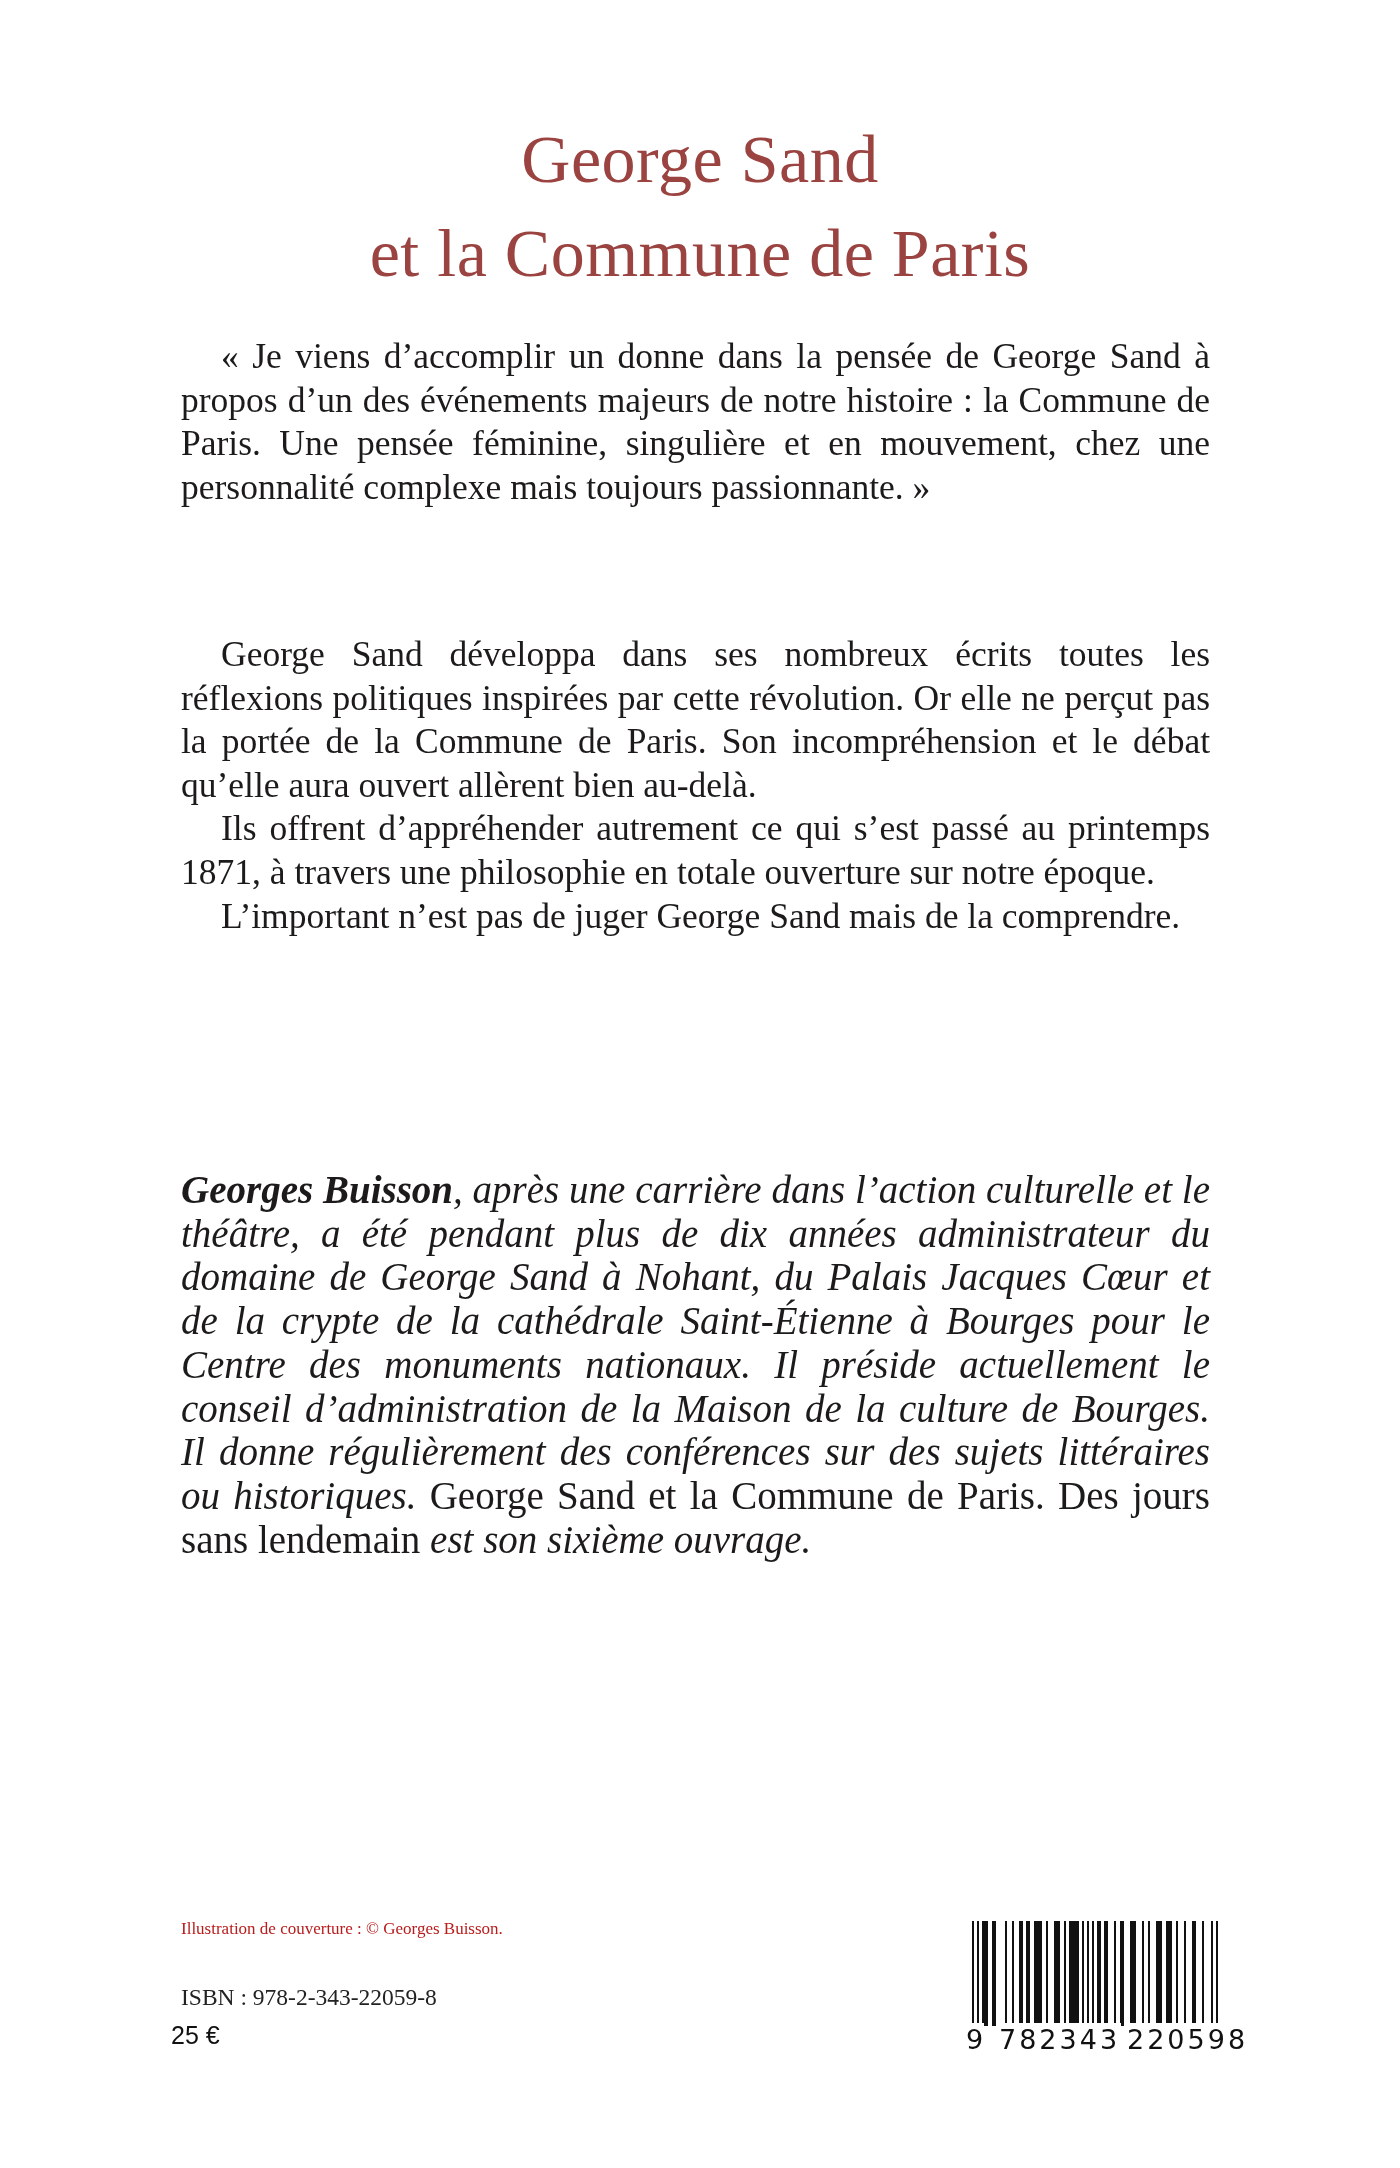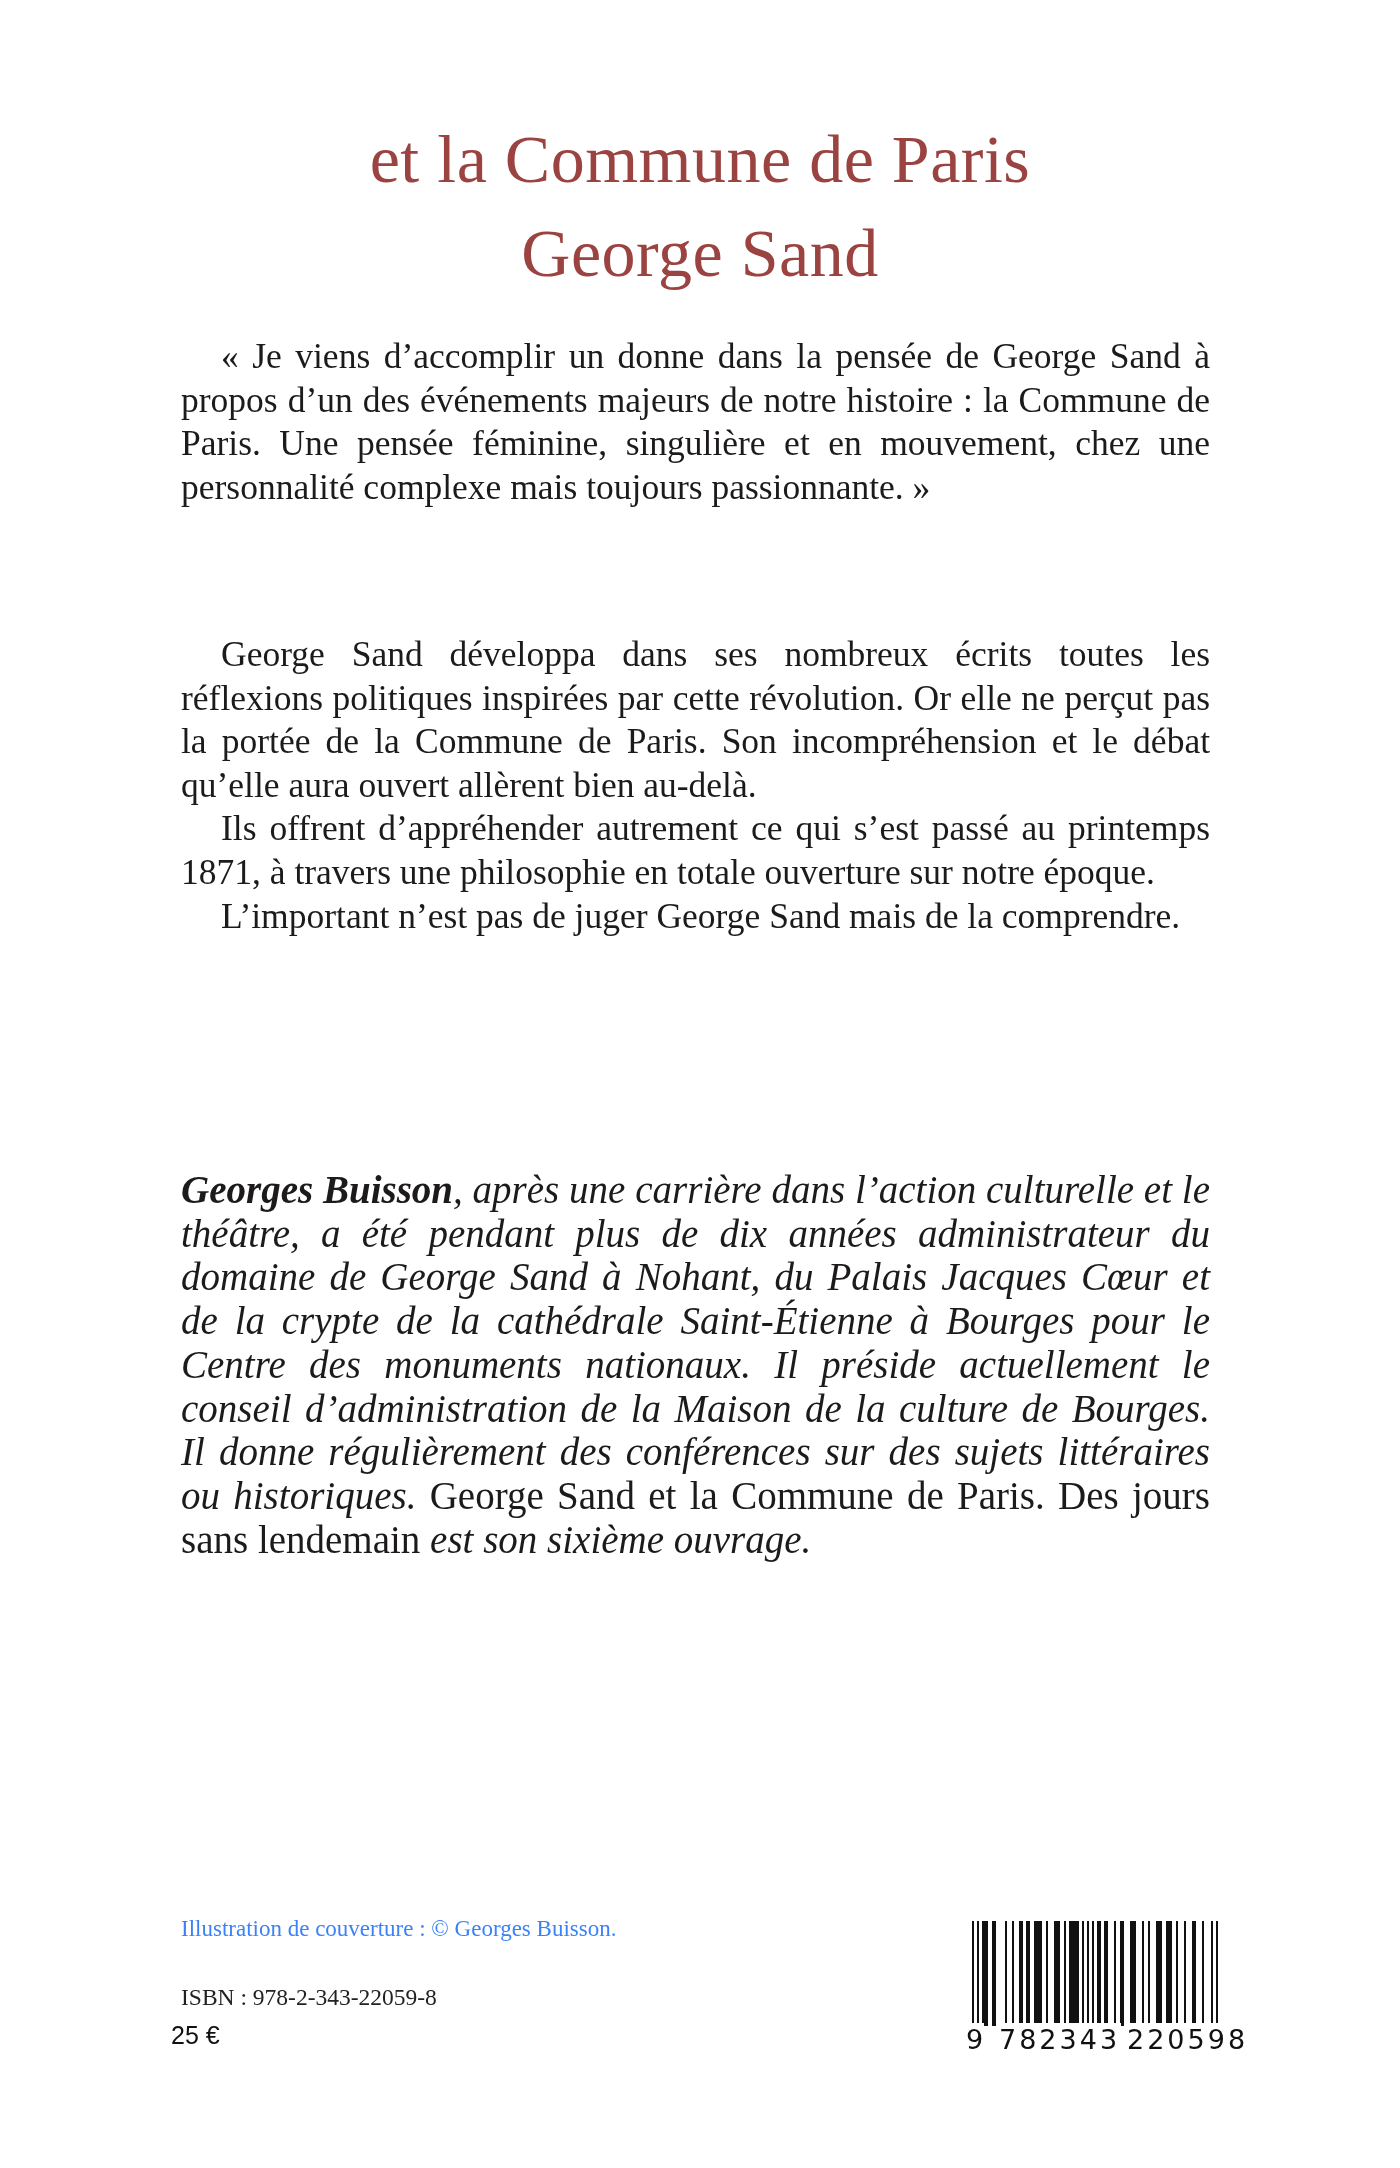--- a/index.html
+++ b/index.html
@@ -55,23 +55,23 @@
       text-align: justify;
     }
     .bio em { font-style: italic; }
     .bio strong { font-weight: bold; font-style: italic; }
     .bio .roman { font-style: normal; }
 
     .credit {
       position: absolute;
       left: 181px;
       top: 1915px;
-      font-size: 23px;
+      font-size: 17px;
       line-height: 28px;
-      color: #3b82f6;
+      color: #b91c1c;
     }
     .isbn {
       position: absolute;
       left: 181px;
       top: 1982px;
       font-size: 23.5px;
       line-height: 30px;
       color: #222;
     }
     .price {
@@ -106,22 +106,22 @@
     }
     .barcode-digits span { position: absolute; top: 0; background: #fff; padding: 0 1px; }
     .bd-lead { left: 0; }
     .bd-left { left: 33px; letter-spacing: 3px; }
     .bd-right { left: 161px; letter-spacing: 3px; }
   </style>
 </head>
 <body>
 
 <div class="title">
+  <div>George Sand</div>
   <div>et la Commune de Paris</div>
-  <div>George Sand</div>
 </div>
 
 <div class="block quote">
   <p>« Je viens d’accomplir un donne dans la pensée de George Sand à propos d’un des événements majeurs de notre histoire : la Commune de Paris. Une pensée féminine, singulière et en mouvement, chez une personnalité complexe mais toujours passionnante. »</p>
 </div>
 
 <div class="block desc">
   <p class="first">George Sand développa dans ses nombreux écrits toutes les réflexions politiques inspirées par cette révolution. Or elle ne perçut pas la portée de la Commune de Paris. Son incompréhension et le débat qu’elle aura ouvert allèrent bien au-delà.</p>
   <p>Ils offrent d’appréhender autrement ce qui s’est passé au printemps 1871, à travers une philosophie en totale ouverture sur notre époque.</p>
   <p>L’important n’est pas de juger George Sand mais de la comprendre.</p>

